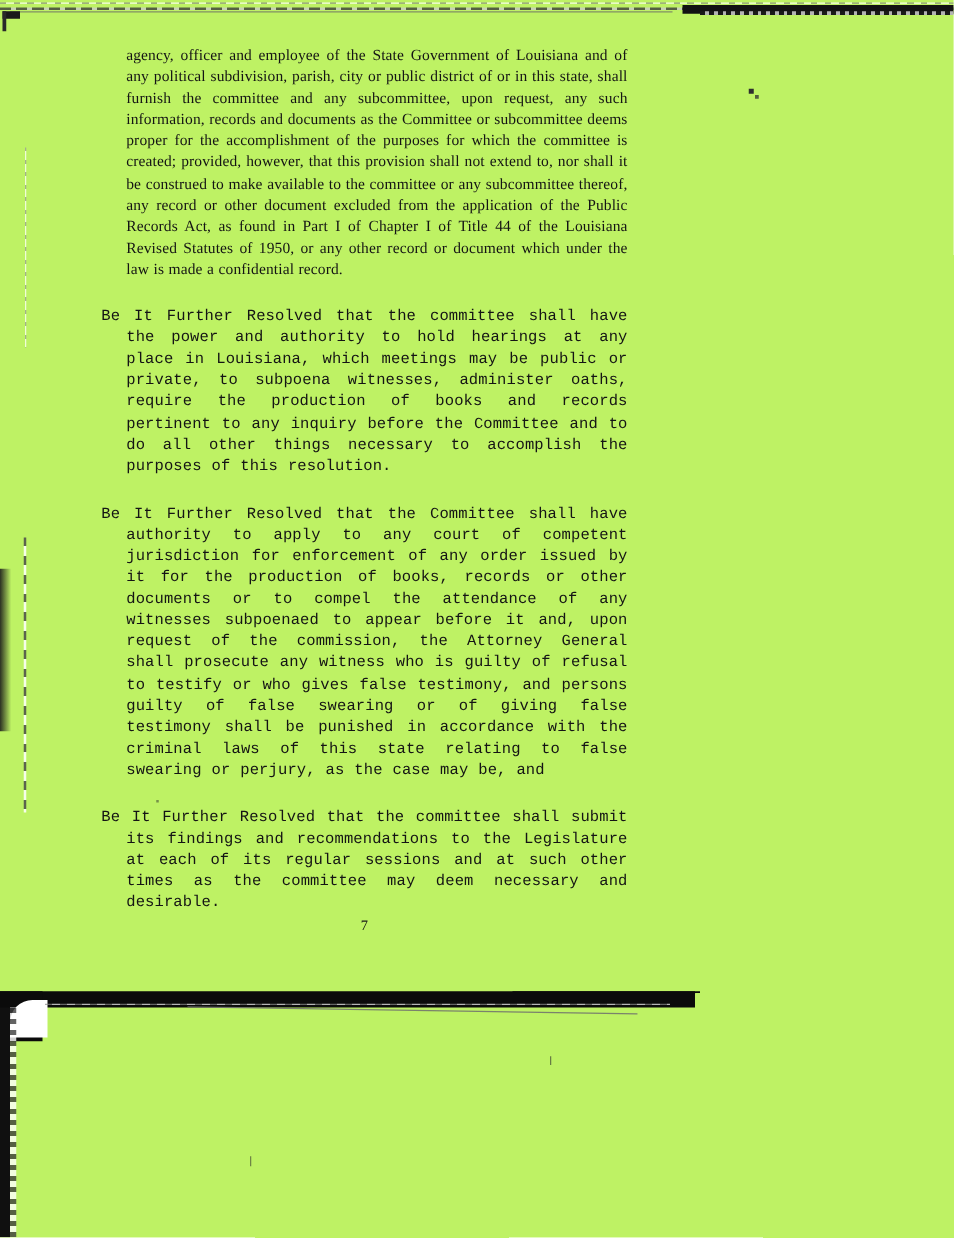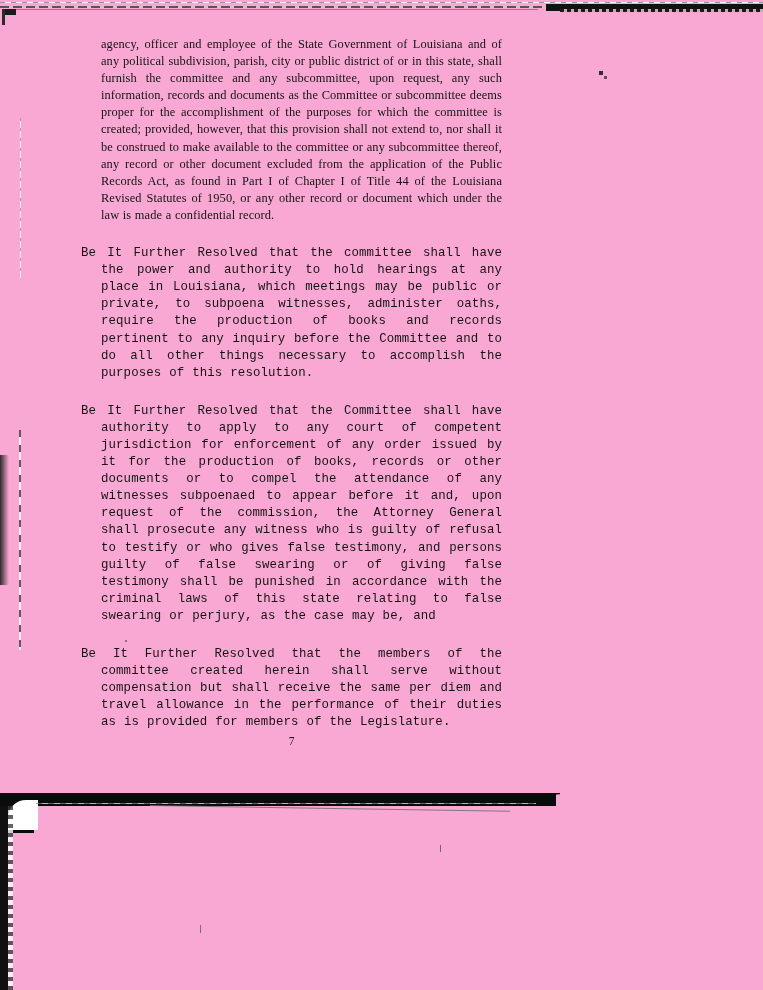--- a/index.html
+++ b/index.html
@@ -4,21 +4,21 @@
 <style>
   html, body {
     margin: 0;
     padding: 0;
     background: #ffffff;
   }
   #page {
     position: relative;
     width: 763px;
     height: 990px;
-    background: #f9a8d4;
+    background: #bef264;
     overflow: hidden;
     font-family: "Liberation Serif", "DejaVu Serif", serif;
   }
 
   
   .scan-top-line-1 {
     position: absolute;
     left: 0; top: 2px;
     width: 763px; height: 1px;
     background: repeating-linear-gradient(to right,
@@ -240,20 +240,20 @@
 
   <div class="speck speck-f"></div>
 
   <div class="body-text">
     <p class="para continuation">agency, officer and employee of the State Government of Louisiana and of any political subdivision, parish, city or public district of or in this state, shall furnish the committee and any subcommittee, upon request, any such information, records and documents as the Committee or subcommittee deems proper for the accomplishment of the purposes for which the committee is created; provided, however, that this provision shall not extend to, nor shall it be construed to make available to the committee or any subcommittee thereof, any record or other document excluded from the application of the Public Records Act, as found in Part I of Chapter I of Title 44 of the Louisiana Revised Statutes of 1950, or any other record or document which under the law is made a confidential record.</p>
 
     <p class="para clause">Be It Further Resolved that the committee shall have the power and authority to hold hearings at any place in Louisiana, which meetings may be public or private, to subpoena witnesses, administer oaths, require the production of books and records pertinent to any inquiry before the Committee and to do all other things necessary to accomplish the purposes of this resolution.</p>
 
     <p class="para clause">Be It Further Resolved that the Committee shall have authority to apply to any court of competent jurisdiction for enforcement of any order issued by it for the production of books, records or other documents or to compel the attendance of any witnesses subpoenaed to appear before it and, upon request of the commission, the Attorney General shall prosecute any witness who is guilty of refusal to testify or who gives false testimony, and persons guilty of false swearing or of giving false testimony shall be punished in accordance with the criminal laws of this state relating to false swearing or perjury, as the case may be, and</p>
 
-
-    <p class="para clause">Be It Further Resolved that the members of the committee created herein shall serve without compensation but shall receive the same per diem and travel allowance in the performance of their duties as is provided for members of the Legislature.</p>
+    <p class="para clause">Be It Further Resolved that the committee shall submit its findings and recommendations to the Legislature at each of its regular sessions and at such other times as the committee may deem necessary and desirable.</p>
+
 
   </div>
 
   <div class="page-number">7</div>
 
 </div>
 
 </body></html>

